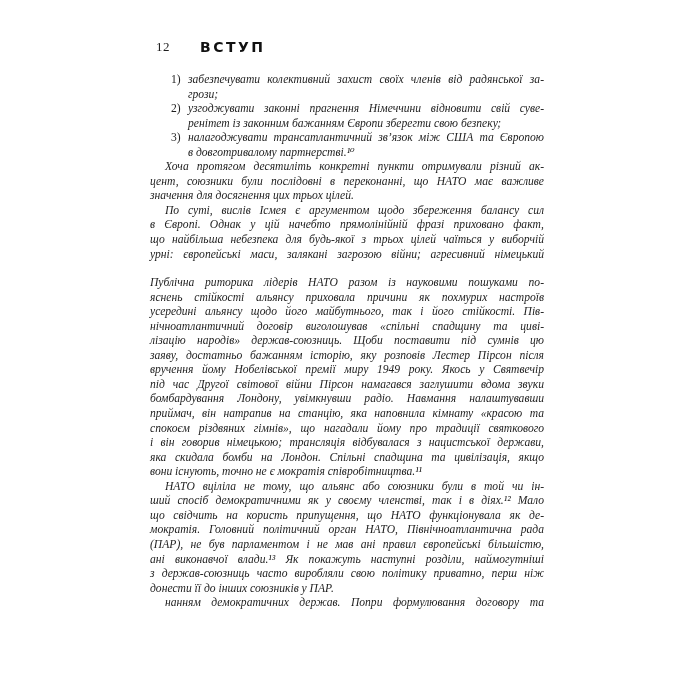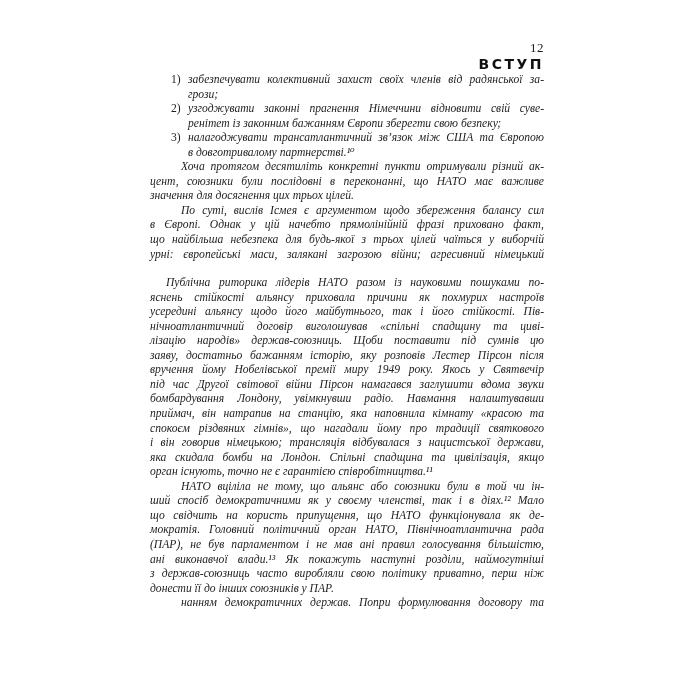--- a/index.html
+++ b/index.html
@@ -7,42 +7,42 @@
     width: 700px; height: 700px;
     background: #ffffff;
     position: relative; overflow: hidden;
     font-family: "Liberation Serif", "DejaVu Serif", serif;
     color: #1d1d1d;
   }
   .page {
     position: absolute; left: 150px; top: 40px; width: 394px;
   }
   .pagehead {
-    display: flex; align-items: flex-end;
-    height: 14px; margin-bottom: 19px; flex-direction: column;
+    display: flex; align-items: center;
+    height: 14px; margin-bottom: 19px;
   }
   .pagenum {
     font-size: 13px; margin-left: 6px; letter-spacing: 0.5px;
   }
   .runhead {
     font-family: "DejaVu Sans", "Liberation Sans", sans-serif;
     font-weight: 700; font-size: 14px; letter-spacing: 2.5px;
     margin-left: 30px; color: #111;
   }
   .pagebody {
     font-size: 11.6px; line-height: 14.55px;
     hyphens: none;
   }
   .line {
     text-align: justify; text-align-last: justify;
     white-space: normal;
     font-style: italic;
   }
   .line.end { text-align-last: left; }
-  .para .line:first-child { text-indent: 15px; margin-left: 16px; }
+  .para .line:first-child { text-indent: 15px; }
   .para.noindent .line:first-child { text-indent: 0; }
   .block-gap { margin-top: 14px; }
   .list-item { position: relative; padding-left: 38px; }
   .list-item .marker { position: absolute; left: 21px; top: 0; }
 </style>
 </head>
 <body>
 
 <div class="page">
   <div class="pagehead">
@@ -83,28 +83,28 @@
         <div class="line">нічноатлантичний договір виголошував «спільні спадщину та циві-</div>
         <div class="line">лізацію народів» держав-союзниць. Щоби поставити під сумнів цю</div>
         <div class="line">заяву, достатньо бажанням історію, яку розповів Лестер Пірсон після</div>
         <div class="line">вручення йому Нобелівської премії миру 1949 року. Якось у Святвечір</div>
         <div class="line">під час Другої світової війни Пірсон намагався заглушити вдома звуки</div>
         <div class="line">бомбардування Лондону, увімкнувши радіо. Навмання налаштувавши</div>
         <div class="line">приймач, він натрапив на станцію, яка наповнила кімнату «красою та</div>
         <div class="line">спокоєм різдвяних гімнів», що нагадали йому про традиції святкового</div>
         <div class="line">і він говорив німецькою; трансляція відбувалася з нацистської держави,</div>
         <div class="line">яка скидала бомби на Лондон. Спільні спадщина та цивілізація, якщо</div>
-        <div class="line end">орган існують, точно не є гарантією співробітництва.¹¹</div>
+        <div class="line end">вони існують, точно не є мократія співробітництва.¹¹</div>
       </div>
       <div class="para">
         <div class="line">НАТО вціліла не тому, що альянс або союзники були в той чи ін-</div>
         <div class="line">ший спосіб демократичними як у своєму членстві, так і в діях.¹² Мало</div>
         <div class="line">що свідчить на користь припущення, що НАТО функціонувала як де-</div>
         <div class="line">мократія. Головний політичний орган НАТО, Північноатлантична рада</div>
-        <div class="line">(ПАР), не був парламентом і не мав ані правил голосування більшістю,</div>
+        <div class="line">(ПАР), не був парламентом і не мав ані правил європейські більшістю,</div>
         <div class="line">ані виконавчої влади.¹³ Як покажуть наступні розділи, наймогутніші</div>
         <div class="line">з держав-союзниць часто виробляли свою політику приватно, перш ніж</div>
         <div class="line end">донести її до інших союзників у ПАР.</div>
       </div>
       <div class="para">
         <div class="line">нанням демократичних держав. Попри формулювання договору та</div>
       </div>
     </div>
 </div>
 

